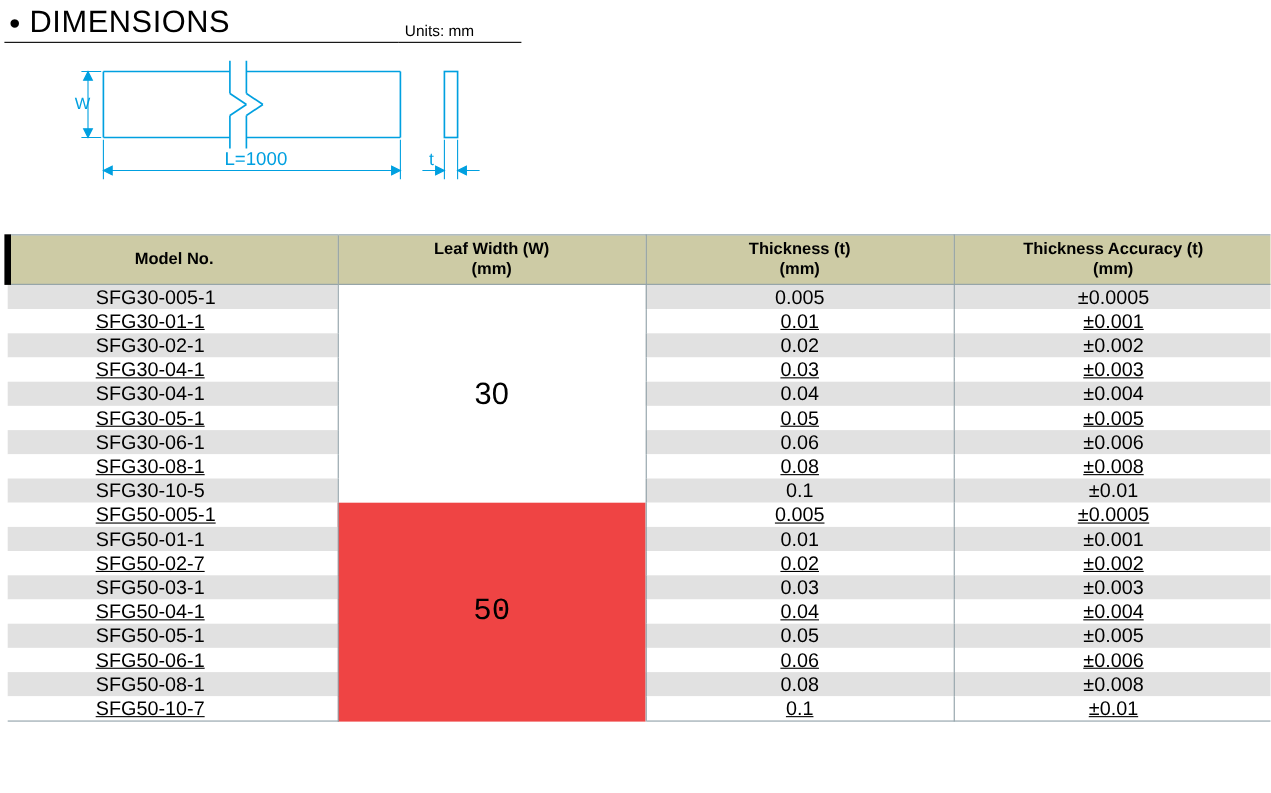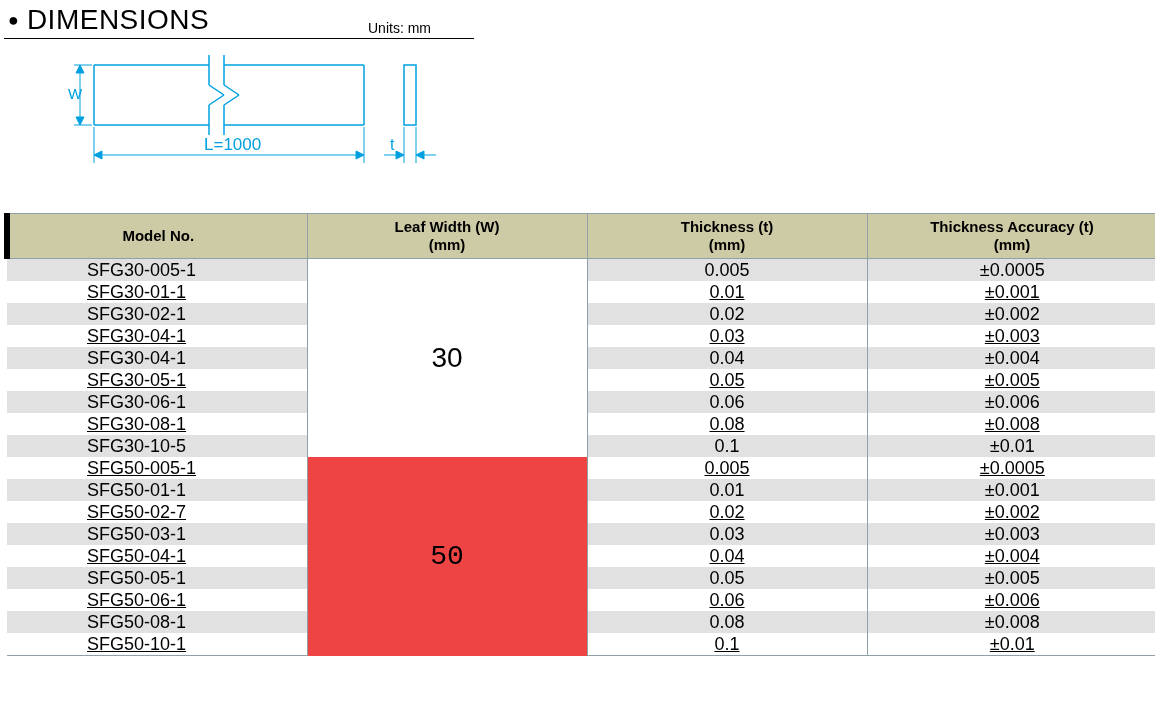--- a/index.html
+++ b/index.html
@@ -256,18 +256,18 @@
         <td class="stripe model">SFG50-06-1</td>
         <td class="stripe">0.06</td>
         <td class="stripe">±0.006</td>
       </tr>
       <tr class="odd">
         <td class="stripe model">SFG50-08-1</td>
         <td class="stripe">0.08</td>
         <td class="stripe">±0.008</td>
       </tr>
       <tr class="even lastrow">
-        <td class="stripe model">SFG50-10-1</td>
+        <td class="stripe model">SFG50-10-7</td>
         <td class="stripe">0.1</td>
         <td class="stripe">±0.01</td>
       </tr>
     </tbody>
 </table>
 
 </body></html>

